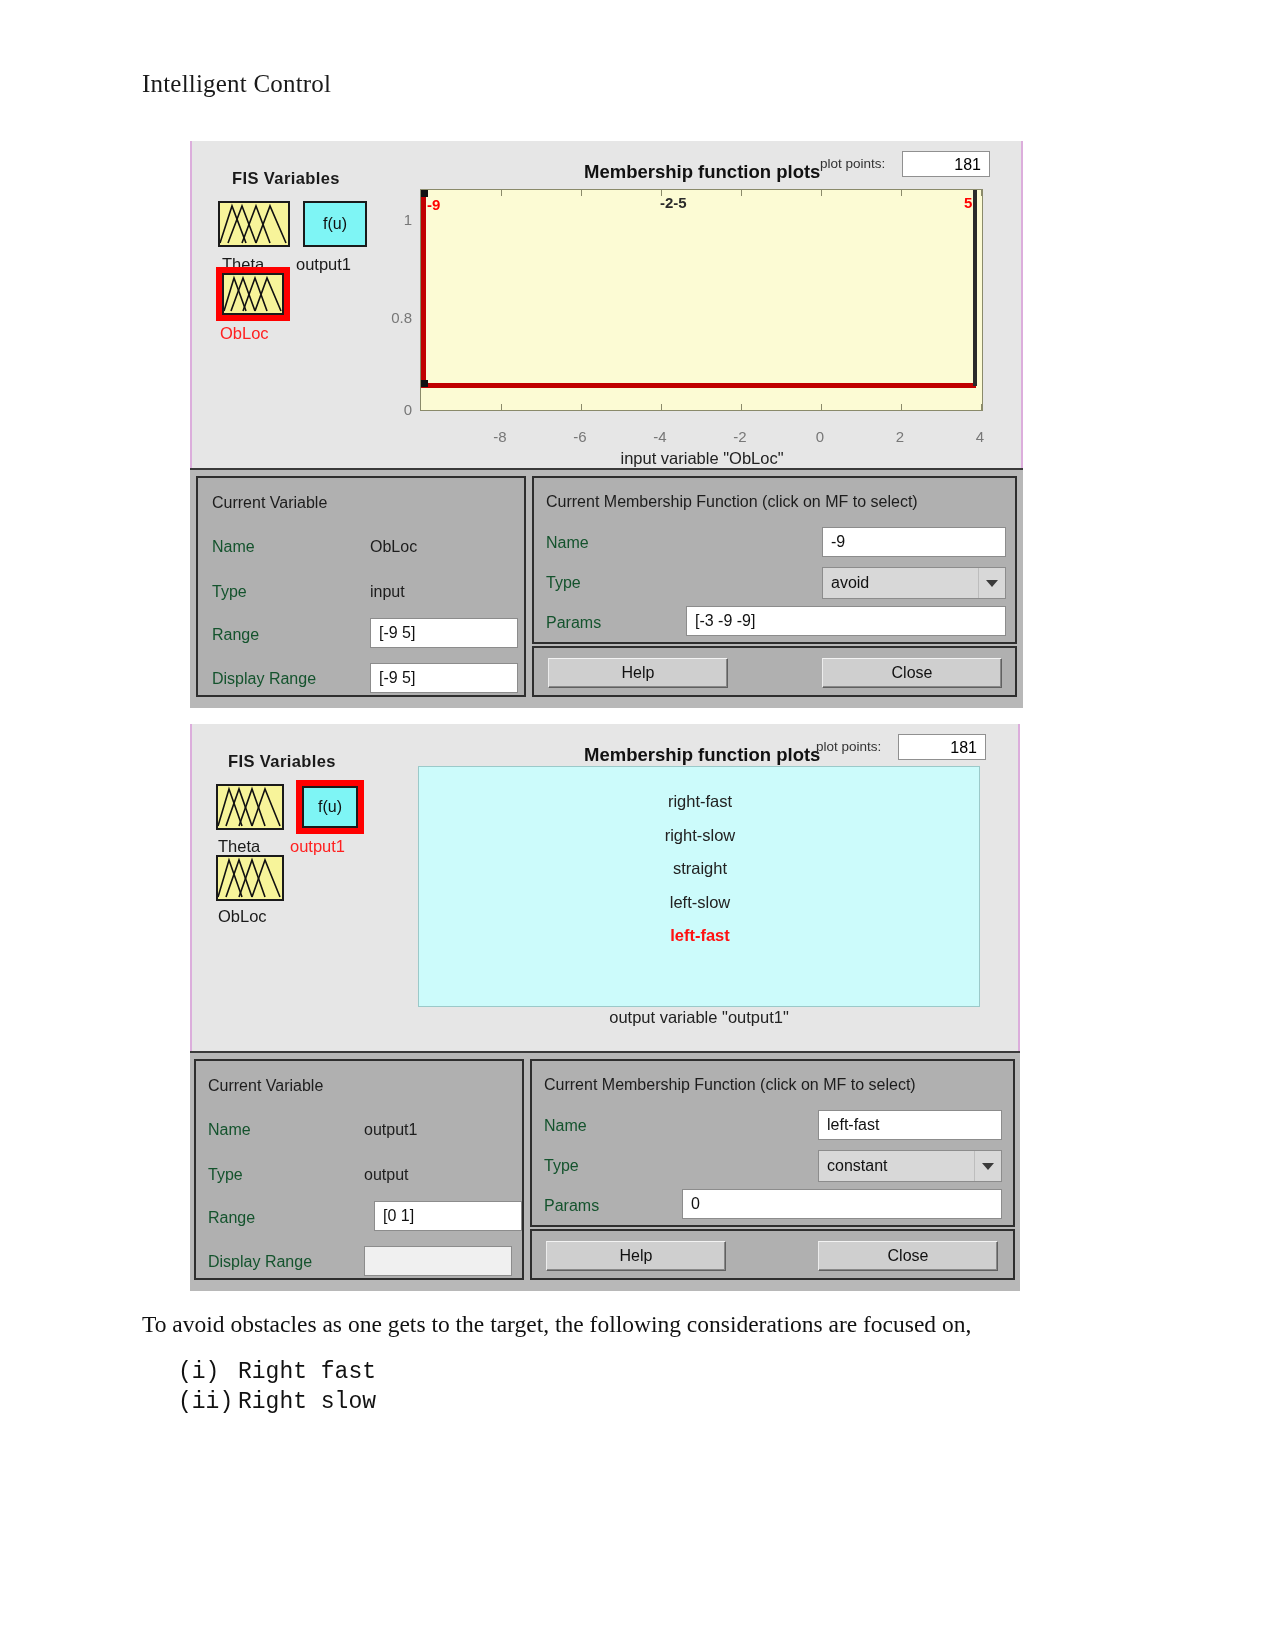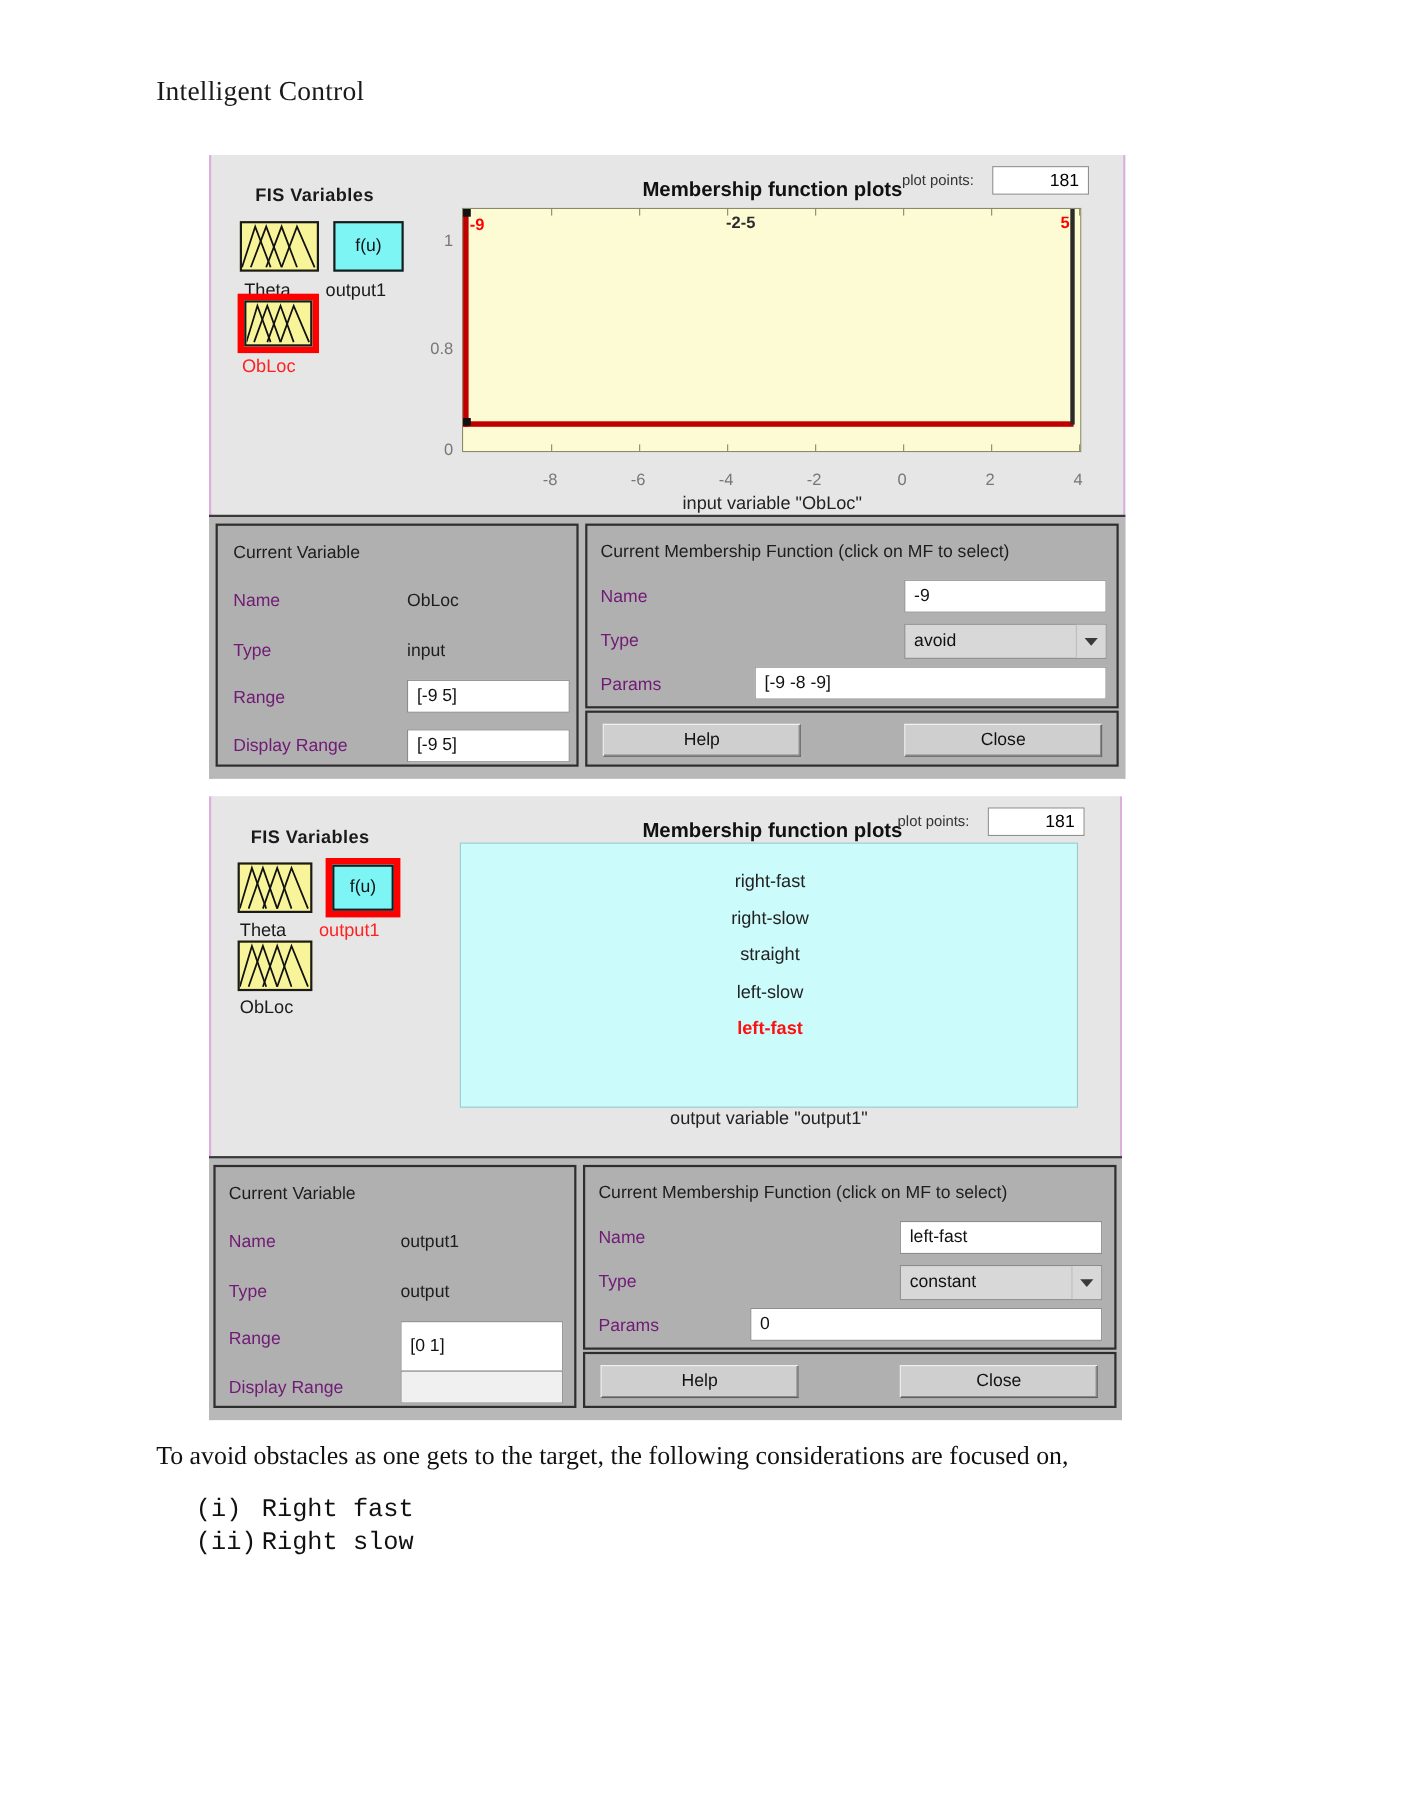--- a/index.html
+++ b/index.html
@@ -230,21 +230,21 @@
   }
   .panel-title {
     position: absolute;
     font-size: 16px;
     color: #1d1d1d;
     white-space: nowrap;
   }
   .field-label {
     position: absolute;
     font-size: 16px;
-    color: #701a75;
+    color: #14532d;
     white-space: nowrap;
   }
   .field-value {
     position: absolute;
     font-size: 16px;
     color: #1d1d1d;
     white-space: nowrap;
   }
   .textbox {
     position: absolute;
@@ -428,21 +428,21 @@
 
       <div class="field-label" style="left:12px; top:96px;">Type</div>
       <div class="dropdown" style="left:288px; top:89px; width:184px; height:32px;">
         <span>avoid</span>
         <span class="arrowcell">
             <span class="chev"></span>
           </span>
       </div>
 
       <div class="field-label" style="left:12px; top:136px;">Params</div>
-      <div class="textbox" style="left:152px; top:128px; width:320px; height:30px;">[-9 -8 -9]</div>
+      <div class="textbox" style="left:152px; top:128px; width:320px; height:30px;">[-3 -9 -9]</div>
     </div>
 
     <div class="btnbar" style="left:342px; top:176px; width:485px; height:51px;">
       <div class="btn" style="left:14px; top:10px; width:180px; height:30px;">Help</div>
       <div class="btn" style="left:288px; top:10px; width:180px; height:30px;">Close</div>
     </div>
   </div>
 </div>
 
 <div class="mfwin" style="left:190px; top:724px; width:830px; height:567px;">
@@ -503,21 +503,21 @@
     <div class="panel" style="left:4px; top:6px; width:330px; height:221px;">
       <div class="panel-title" style="left:12px; top:16px;">Current Variable</div>
 
       <div class="field-label" style="left:12px; top:60px;">Name</div>
       <div class="field-value" style="left:168px; top:60px;">output1</div>
 
       <div class="field-label" style="left:12px; top:105px;">Type</div>
       <div class="field-value" style="left:168px; top:105px;">output</div>
 
       <div class="field-label" style="left:12px; top:148px;">Range</div>
-      <div class="textbox" style="left:168px; top:140px; width:148px; height:46px;">[0 1]</div>
+      <div class="textbox" style="left:178px; top:140px; width:148px; height:30px;">[0 1]</div>
 
       <div class="field-label" style="left:12px; top:192px;">Display Range</div>
       <div class="textbox empty" style="left:168px; top:185px; width:148px; height:30px;"></div>
     </div>
 
     <div class="panel" style="left:340px; top:6px; width:485px; height:168px;">
       <div class="panel-title" style="left:12px; top:15px;">Current Membership Function (click on MF to select)</div>
 
       <div class="field-label" style="left:12px; top:56px;">Name</div>
       <div class="textbox" style="left:286px; top:49px; width:184px; height:30px;">left-fast</div>

